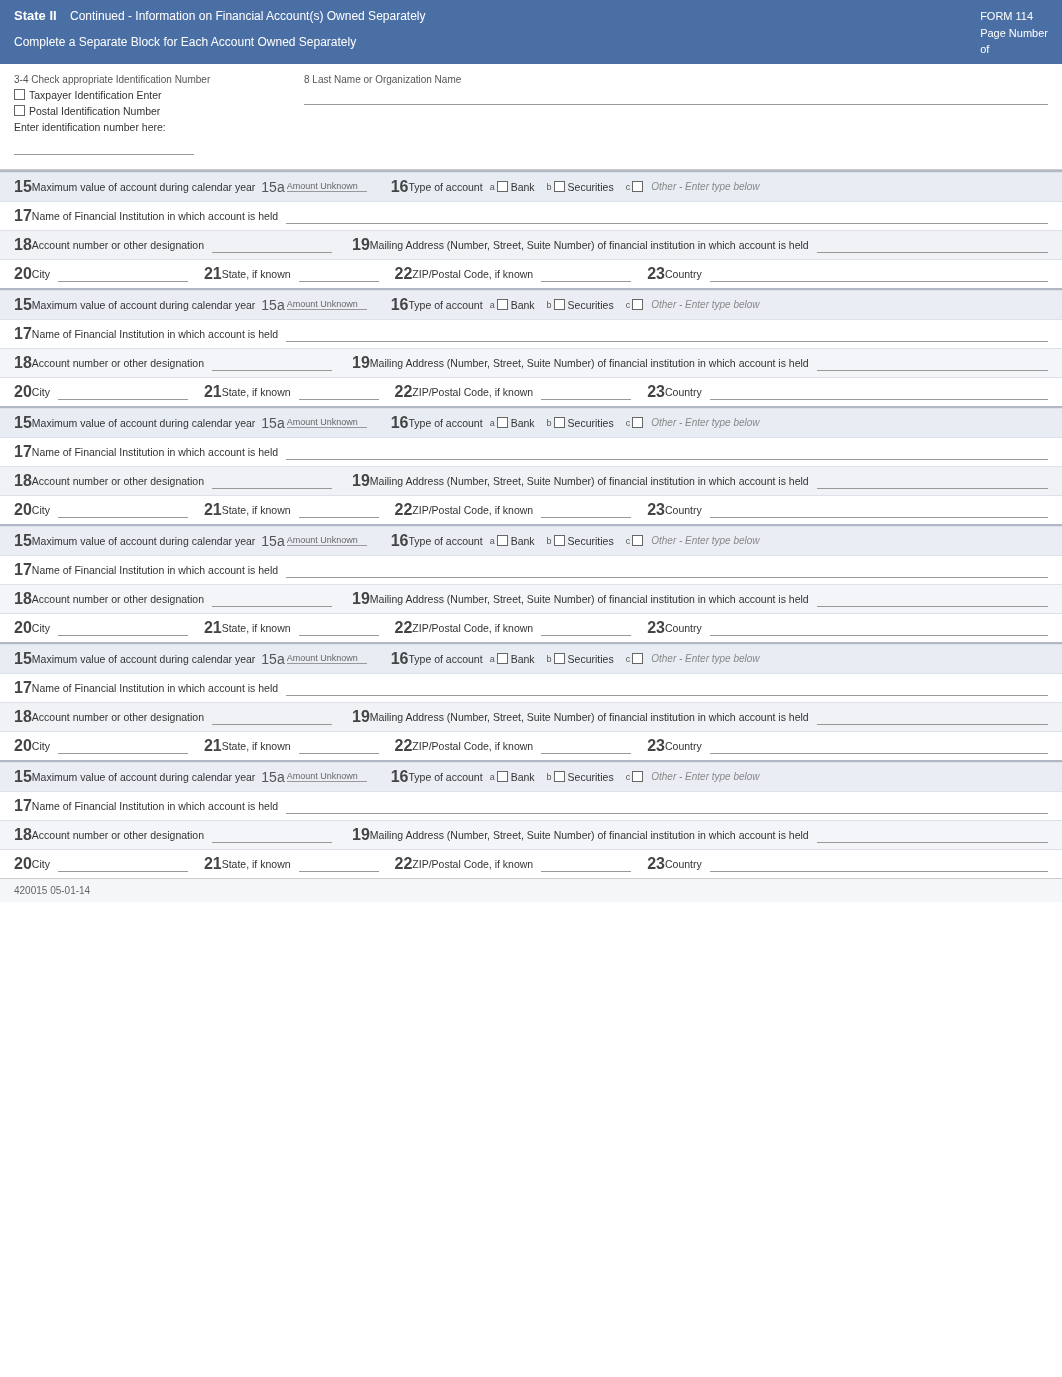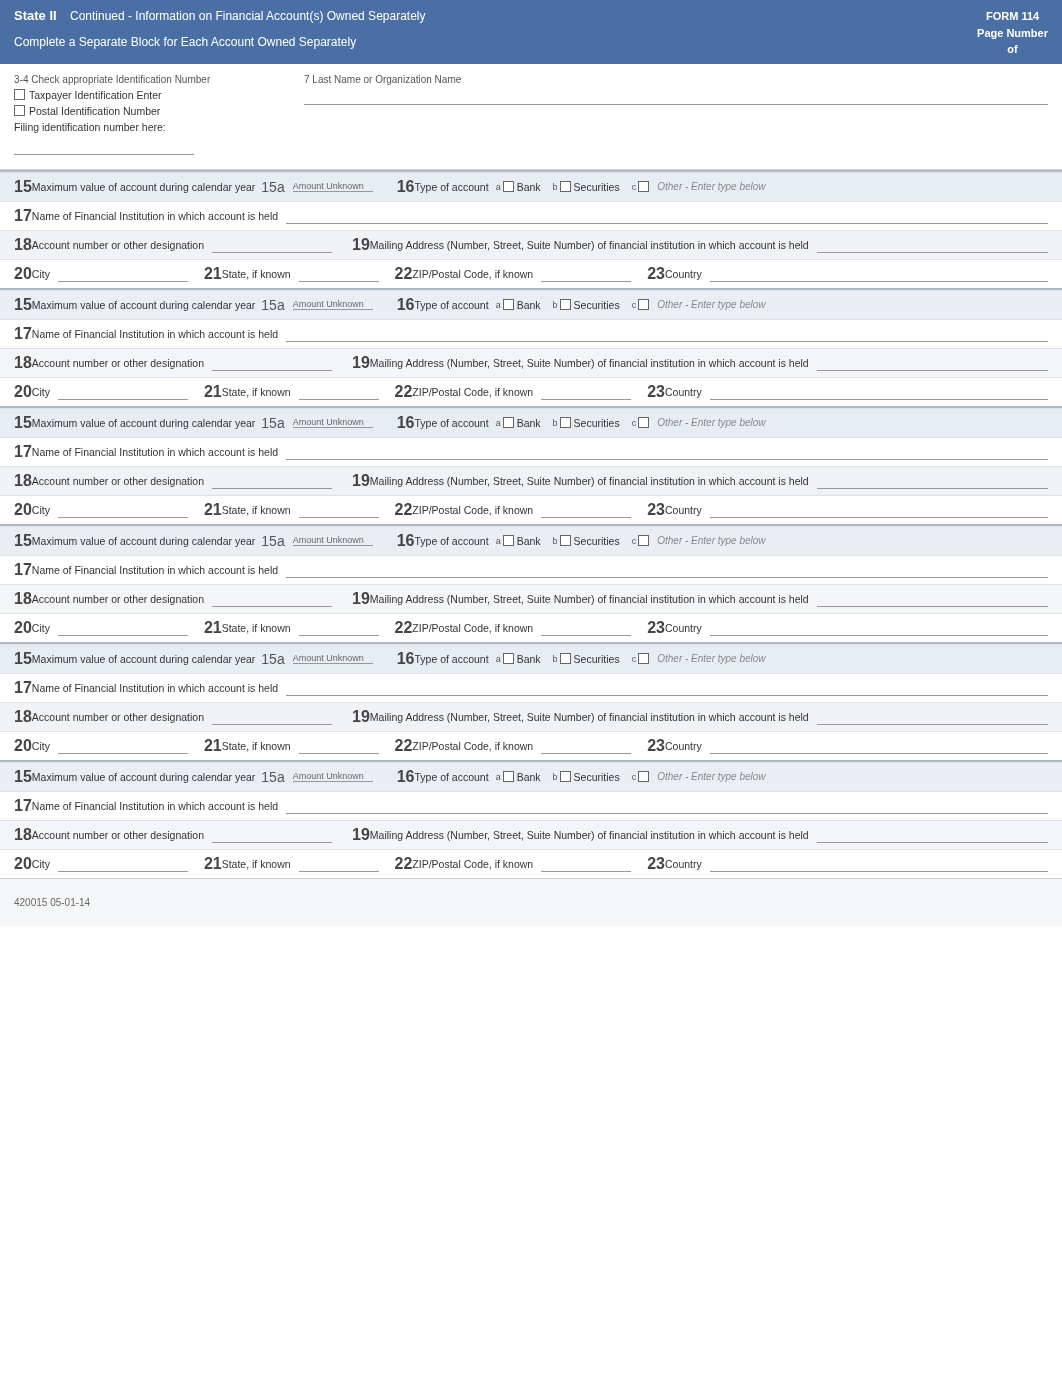--- a/index.html
+++ b/index.html
@@ -20,21 +20,21 @@
     
     .header {
       background: #4a6fa5;
       color: #fff;
       display: flex;
       justify-content: space-between;
       align-items: flex-start;
       padding: 8px 14px 6px 14px;
     }
     .header-left { font-size: 12px; }
-    .header-right { font-size: 11px; text-align: center; line-height: 1.5; font-weight: bold; }
+    .header-right { font-size: 11px; text-align: left; line-height: 1.5; }
 
     
     .top-info {
       display: flex;
       border-bottom: 1px solid #ccc;
       padding: 10px 14px;
       gap: 10px;
       min-height: 90px;
     }
     .top-info .col1 { width: 120px; }
@@ -67,41 +67,41 @@
       vertical-align: super;
       margin-left: 2px;
     }
 
     .amount-unknown {
       font-size: 9px;
       color: #666;
       border-bottom: 1px solid #999;
       min-width: 80px;
       display: inline-block;
-      margin-left: 8px;
+      margin-left: 2px;
     }
     .check-box {
       width: 11px;
       height: 11px;
       border: 1px solid #666;
       display: inline-block;
       background: #fff;
     }
     .check-letter { font-size: 9.5px; color: #555; vertical-align: sub; }
 
     .other-label {
       font-size: 10px;
       color: #888;
       margin-left: 8px;
       font-style: italic;
     }
 
     
     .footer {
-      padding: 18px 14px;
+      padding: 6px 14px;
       font-size: 10px;
       color: #666;
       background: #f5f6f8;
       border-top: 1px solid #ccc;
     }
 
     
     .id-check-list { margin-top: 4px; }
     .id-check-item {
       display: flex;
@@ -137,27 +137,27 @@
       <div class="id-check-list">
         <div class="id-check-item">
           <span class="check-box"></span>
           <span style="font-size:10.5px;">Taxpayer Identification Enter</span>
         </div>
         <div class="id-check-item">
           <span class="check-box"></span>
           <span style="font-size:10.5px;">Postal Identification Number</span>
         </div>
         <div class="id-check-item">
-          <span style="font-size:10.5px;">Filing identification number here:</span>
+          <span style="font-size:10.5px;">Enter identification number here:</span>
         </div>
         <div class="field-line-short"></div>
       </div>
     </div>
     <div class="col3">
-      <div class="field-label">7  Last Name or Organization Name</div>
+      <div class="field-label">8  Last Name or Organization Name</div>
       <div class="field-line"></div>
     </div>
   </div>
 
   <div id="accounts-container">
       <div class="account-block">
 
       <div style="display:flex;align-items:center;padding:5px 14px;background:#e8edf3;border-top:1px solid #dde2ea;min-height:28px;flex-wrap:wrap;">
         <span class="field-num">15</span>
         <span class="inline-label">Maximum value of account during calendar year</span>

